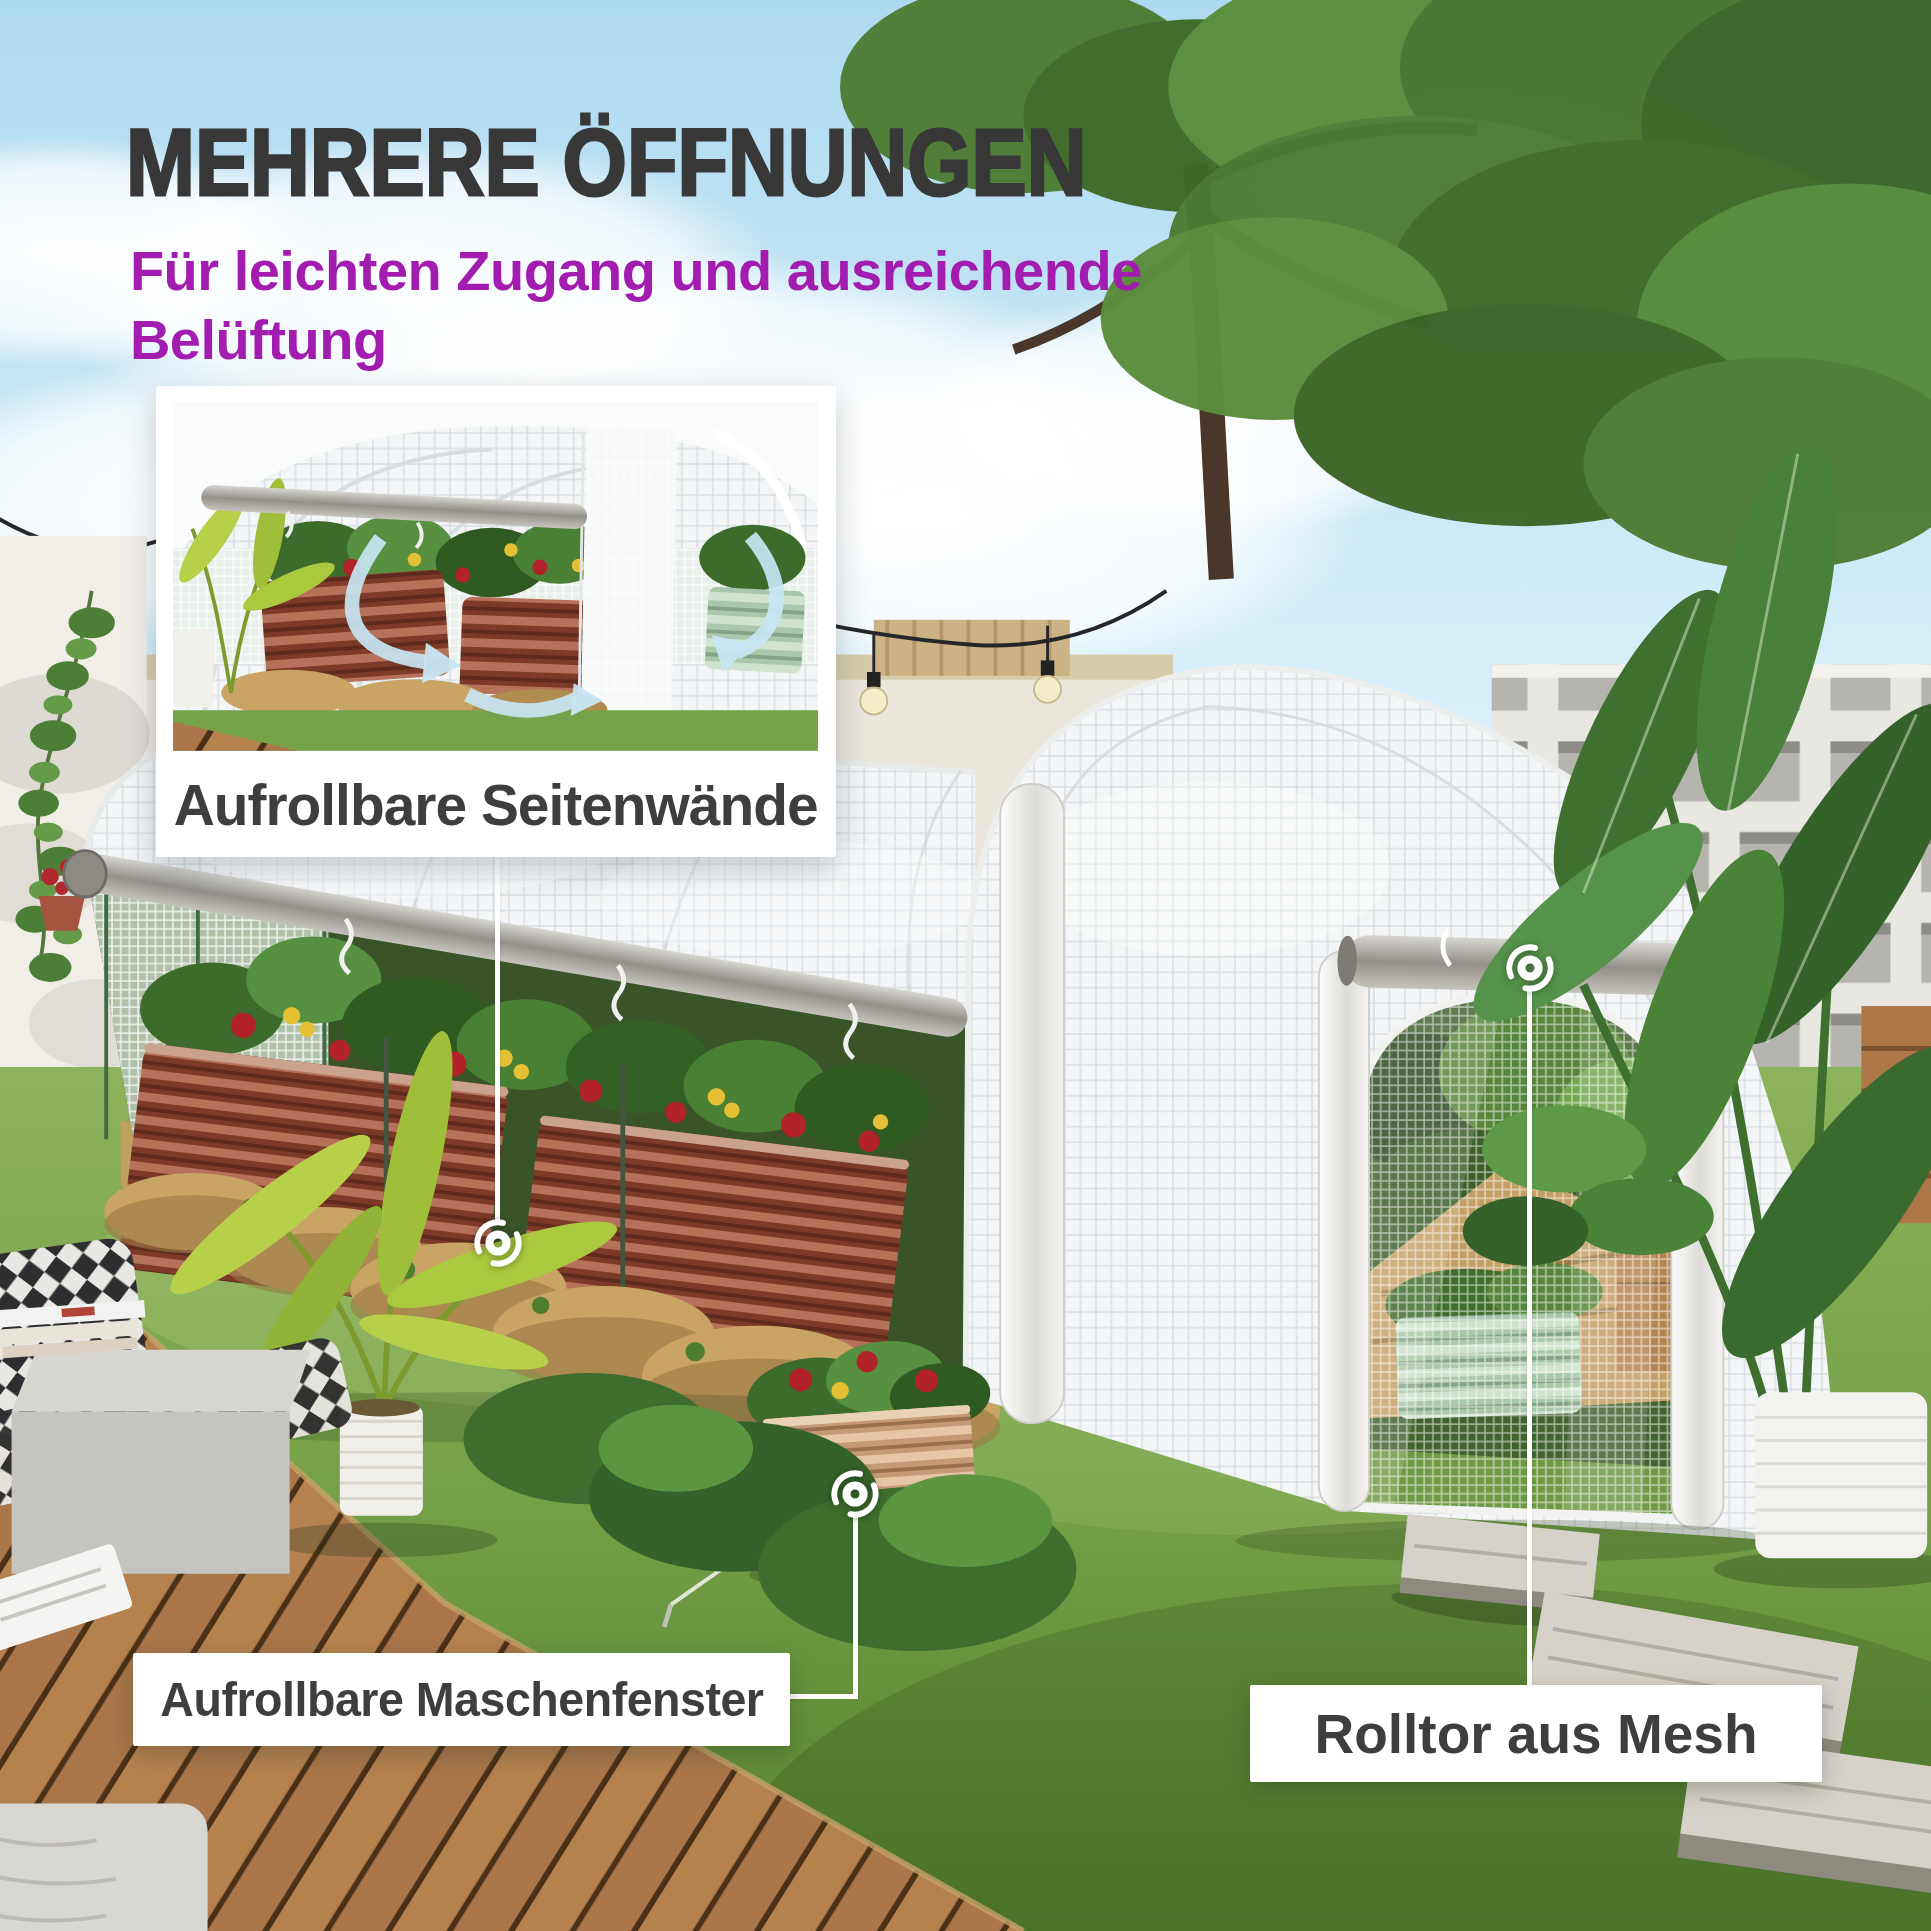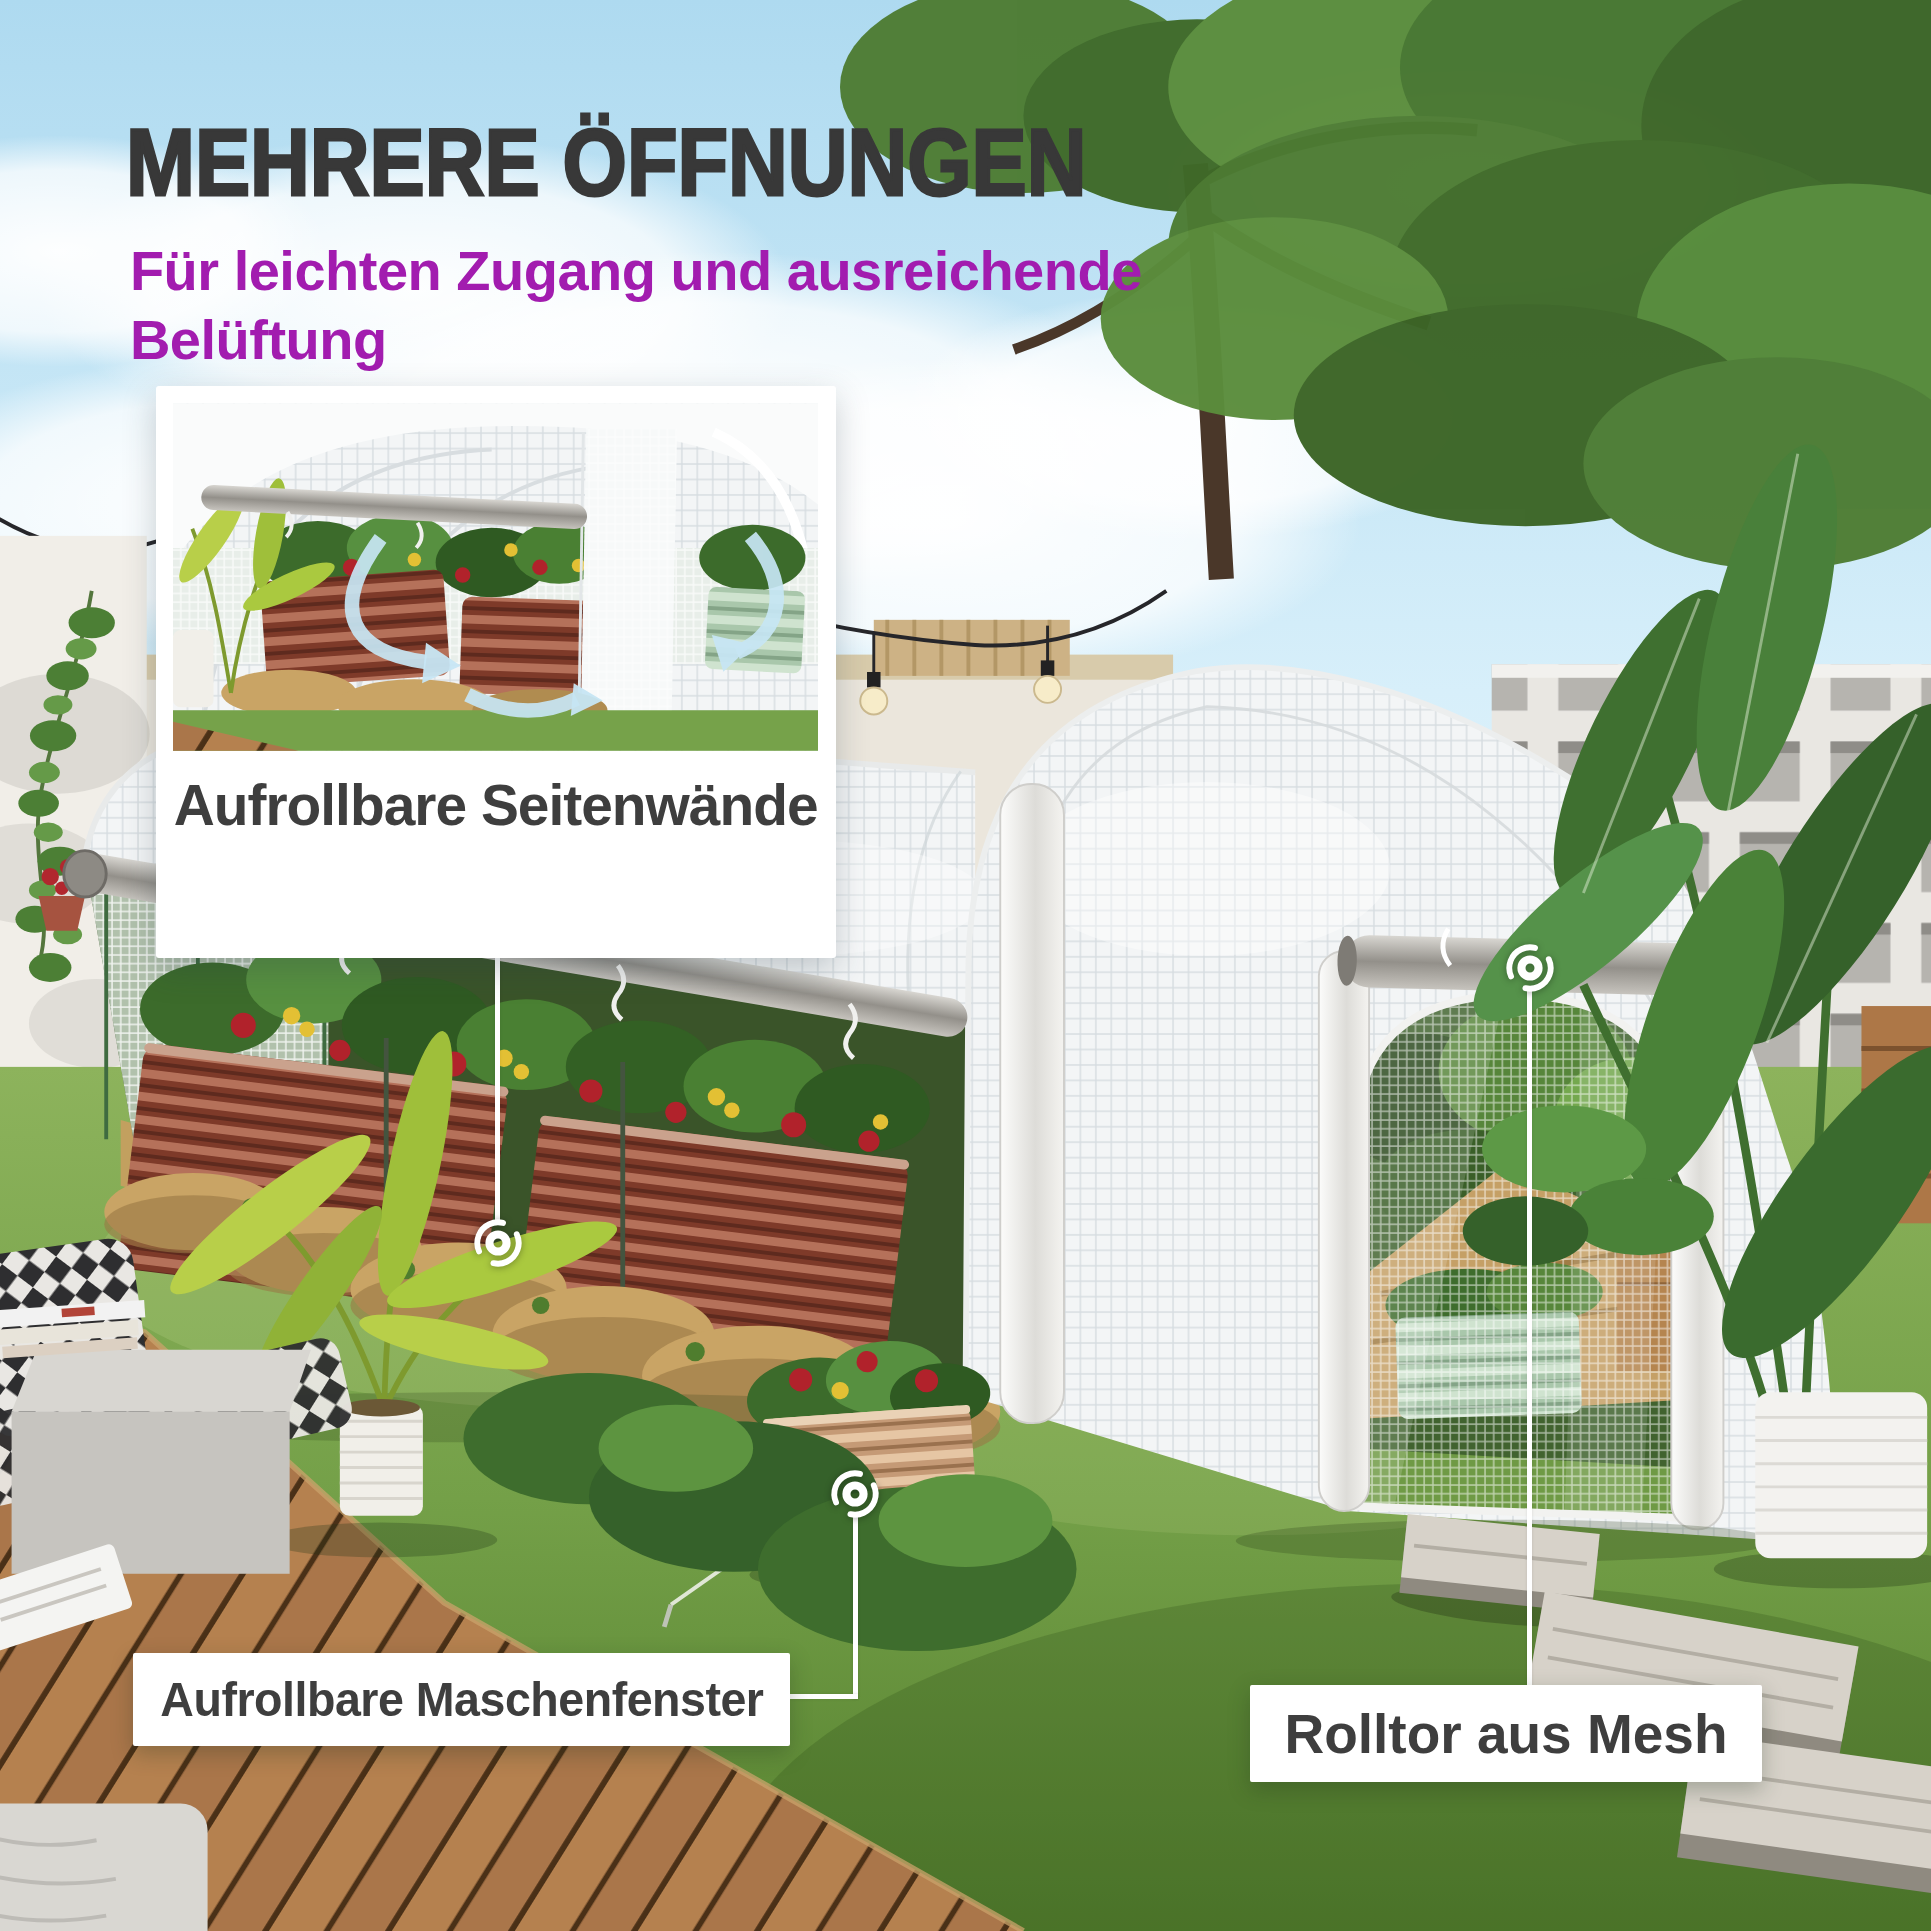--- a/index.html
+++ b/index.html
@@ -6,40 +6,40 @@
   #stage{position:relative;width:1931px;height:1931px;overflow:hidden;
          font-family:"Liberation Sans",sans-serif;padding-left:8px;}
   .scene{position:absolute;left:0;top:0;z-index:0;}
   .headline{position:absolute;left:126px;top:114px;z-index:3;color:#383838;}
   .headline h1{margin:0;font-size:94px;line-height:97px;font-weight:700;
 ial     letter-spacing:-1.9px;white-space:nowrap;}
   .headline h1 span{display:inline-block;transform:scaleX(.88);transform-origin:left center;
      -webkit-text-stroke:2.9px #383838;}
   .headline .sub{margin:25px 0 0 3.9px;font-size:56px;line-height:69px;font-weight:600;
      letter-spacing:-0.5px;color:#a21caf;white-space:nowrap;}
-  .inset{position:absolute;left:156px;top:386px;width:680px;height:572px;margin:0;
+  .inset{position:absolute;left:156px;top:386px;width:680px;height:471px;margin:0;
      background:#fff;border-radius:2.9px;box-shadow:0 11.6px 33px rgba(40,60,70,.25);
      z-index:3;box-sizing:border-box;padding:17.4px 17.4px 0 17.4px;}
   .inset svg{display:block;}
   .inset figcaption{height:106px;display:flex;align-items:center;justify-content:center;
      font-size:58px;font-weight:700;color:#3e3e3e;letter-spacing:-1px;
      transform:scaleX(.98);white-space:nowrap;}
   .connector{position:absolute;background:#fff;z-index:2;box-shadow:0 0 2.9px rgba(0,0,0,.12);}
   #conn-inset{left:495px;top:855px;width:4.8px;height:367px;}
   #conn-window-v{left:853px;top:1516px;width:4.8px;height:183px;}
   #conn-window-h{left:790px;top:1694px;width:68px;height:4.8px;}
   #conn-door{left:1527px;top:991px;width:4.8px;height:697px;}
   .target{position:absolute;z-index:4;filter:drop-shadow(0 1.9px 3.9px rgba(0,0,0,.35));}
   .callout{position:absolute;background:#fff;color:#3e3e3e;display:flex;align-items:center;
      justify-content:center;font-weight:700;z-index:4;border-radius:1.9px;
      box-shadow:0 7.7px 21px rgba(30,45,30,.28);white-space:nowrap;}
   #label-windows{left:133px;top:1653px;width:657px;height:93px;font-size:48px;
      letter-spacing:-0.5px;}
   #label-windows span{transform:scaleX(.97);}
-  #label-door{left:1250px;top:1685px;width:512px;height:97px;font-size:55px;}
+  #label-door{left:1250px;top:1685px;width:572px;height:97px;font-size:55px;}
 </style>
 </head>
 <body>
 
 <div id="stage">
 
 <svg class="scene" width="1931" height="1931" viewBox="0 0 2000 2000" aria-hidden="true">
 <defs>
   <linearGradient id="skyG" x1="0" y1="0" x2="0" y2="1">
     <stop offset="0" stop-color="#aedaf0"></stop>

